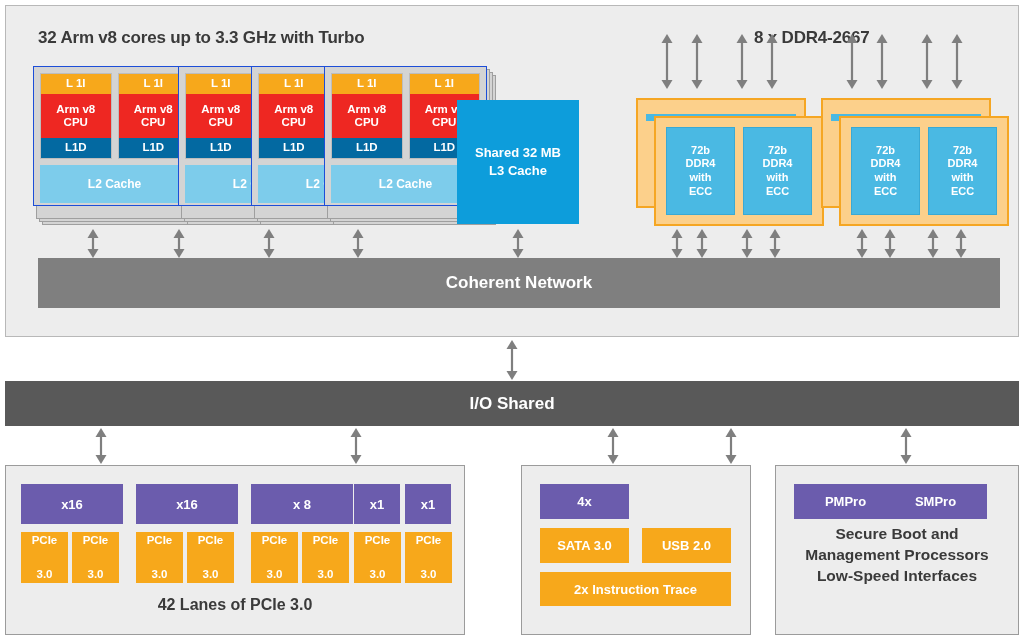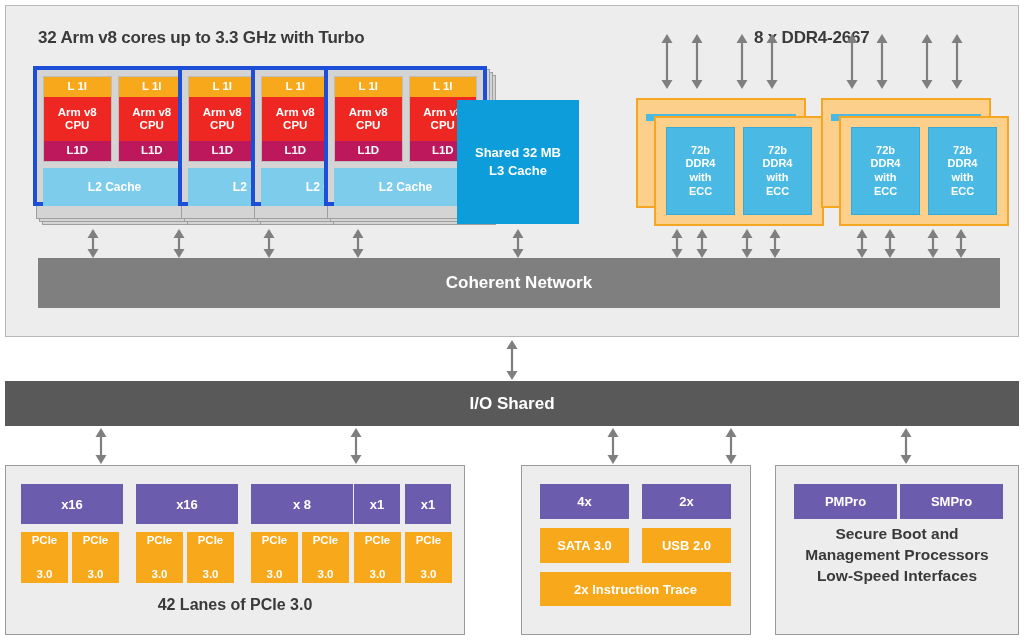--- a/index.html
+++ b/index.html
@@ -41,42 +41,42 @@
     width: 163px; height: 150px;
     background: #d4d4d4;
     border: 1px solid #9f9f9f;
     box-sizing: border-box;
   }
   .cluster-front {
     position: absolute;
     left: 0; top: 0;
     width: 163px; height: 140px;
     background: #d4d4d4;
-    border: 4px solid #1d4ed8;
+    border: 1px solid #1d4ed8;
     box-sizing: border-box;
     padding: 6px;
   }
   .core-row { display: flex; gap: 6px; }
   .core {
     width: 73px;
     border: 1px solid #bdbdbd;
     box-sizing: border-box;
   }
   .cbox {
     color: #ffffff;
     font-size: 11.5px;
     font-weight: bold;
     text-align: center;
     line-height: 1;
     display: flex;
     align-items: center;
     justify-content: center;
   }
   .l1i { background: #f7a81b; height: 20px; }
-  .l1d { background: #be185d; height: 20px; }
+  .l1d { background: #0369a1; height: 20px; }
   .cpu {
     background: #ee2722;
     height: 44px;
     flex-direction: column;
     gap: 2px;
   }
   .l2 {
     margin-top: 6px;
     height: 38px;
     background: #7dcceb;
@@ -646,41 +646,38 @@
       <span>3.0</span>
     </div>
 
   <div class="panel-caption" style="top:130px;">42 Lanes of PCIe 3.0</div>
 </div>
 
 <div class="bottom-panel" id="io-panel">
   <div class="purple abs" style="left:18px; top:18px; width:89px; height:35px;">
       <span>4x</span>
     </div>
-  <div class="purple abs" style="left:120px; top:18px; width:89px; height:35px;">
-      <span>2x</span>
-    </div>
 
   <div class="orange-wide abs" style="left:18px; top:62px; width:89px; height:35px;">
       <span>SATA 3.0</span>
     </div>
   <div class="orange-wide abs" style="left:120px; top:62px; width:89px; height:35px;">
       <span>USB 2.0</span>
     </div>
 
   <div class="orange-wide abs" style="left:18px; top:106px; width:191px; height:34px;">
       <span>2x Instruction Trace</span>
     </div>
 </div>
 
 <div class="bottom-panel" id="mgmt-panel">
   <div class="purple abs" style="left:18px; top:18px; width:103px; height:35px;">
       <span>PMPro</span>
     </div>
-  <div class="purple abs" style="left:124px; top:18px; width:103px; height:35px;">
+  <div class="purple abs" style="left:108px; top:18px; width:103px; height:35px;">
       <span>SMPro</span>
     </div>
 
   <div class="abs" id="mgmt-caption" style="width:100%; text-align:center; font-weight:bold;">
     <div>Secure Boot and</div>
     <div>Management Processors</div>
     <div>Low-Speed Interfaces</div>
   </div>
 </div>
 

